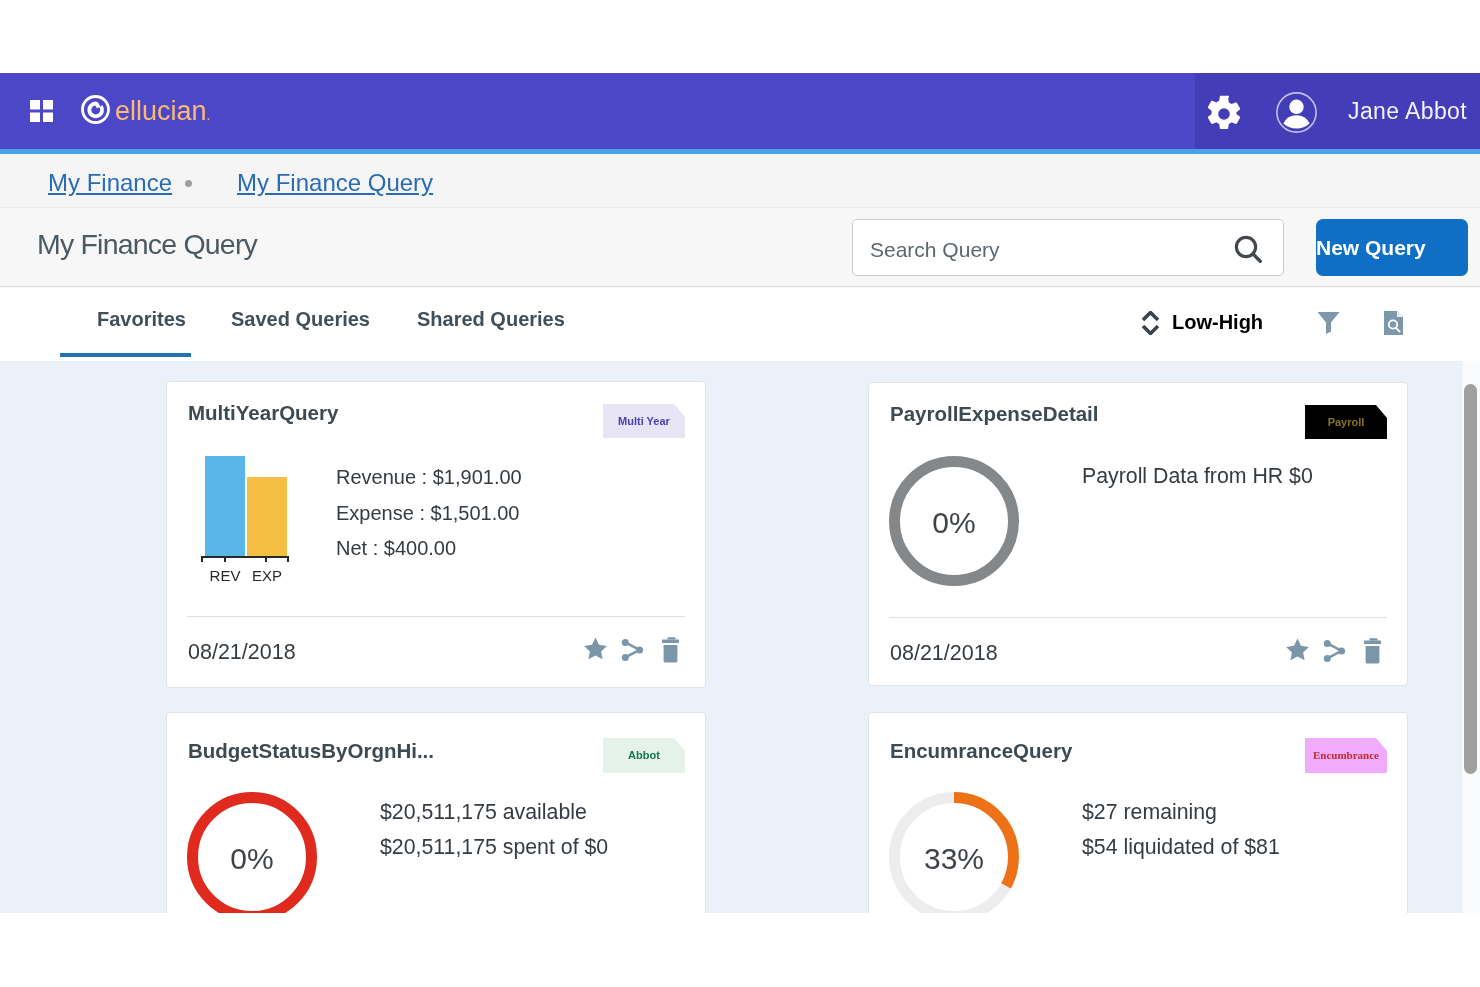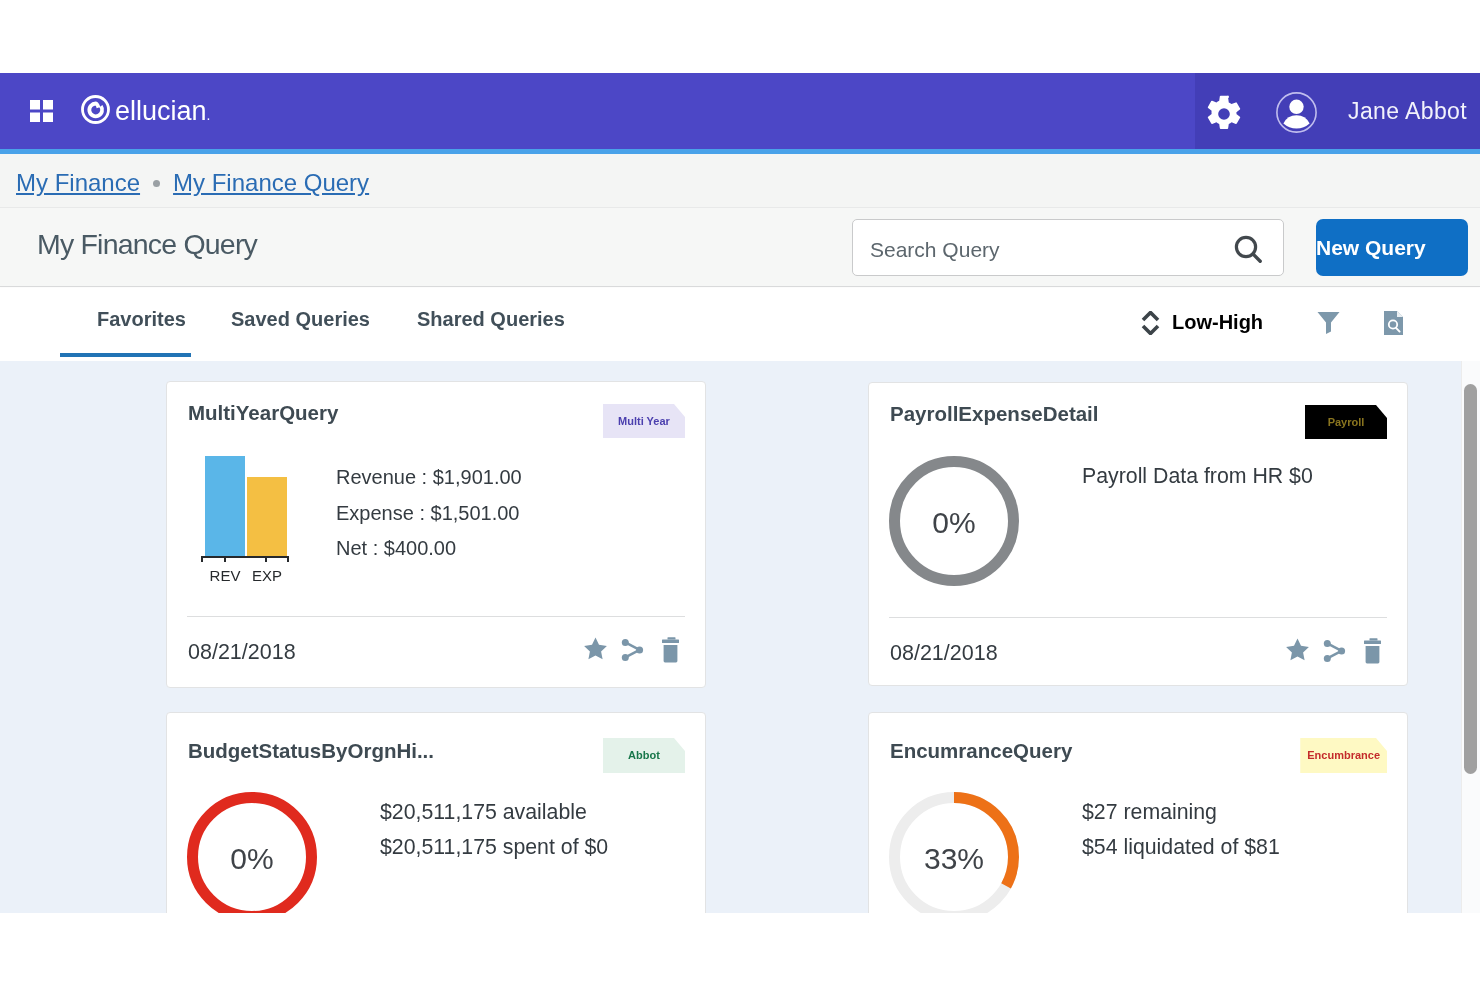--- a/index.html
+++ b/index.html
@@ -8,21 +8,21 @@
 #page { position:relative; width:1480px; height:987px; background:#fff; overflow:hidden; }
 
 
 #hdr { left:0; top:73px; width:1480px; height:76px; background:#4c47c6; }
 #hdr-right { left:1195px; top:0; width:285px; height:76px; background:#433eb7; }
 #jane { left:1348px; top:15px; width:130px; height:46px; line-height:46px; font-size:23px; letter-spacing:0.4px; color:#f2f2fb; }
 #blueline { left:0; top:149px; width:1480px; height:5px; background:#49a2e9; }
 
 
 #crumb { left:0; top:154px; width:1480px; height:54px; background:#f4f5f4; border-bottom:1px solid #e8e9e9; }
-#crumb a { color:#2a6cb4; text-decoration:underline; font-size:24px; }
+#crumb a { color:#2a6cb4; text-decoration:underline; font-size:24px;margin-left:32px; }
 #crumb .dot { display:inline-block; width:7px; height:7px; border-radius:50%; background:#9aa0a4; margin:0 13px 4px 13px; }
 
 
 #titlebar { left:0; top:208px; width:1480px; height:79px; background:#f6f7f6; border-bottom:1px solid #d9dadb; }
 #pagetitle { left:37px; top:22px; font-size:28.5px; color:#4a5a64; letter-spacing:-0.8px; line-height:1; }
 #searchbox { left:852px; top:11px; width:432px; height:57px; background:#fff; border:1px solid #c9cacb; border-radius:5px; }
 #searchbox .ph { position:absolute; left:17px; top:0; line-height:60px; font-size:21px; color:#5c666d; }
 #newquery { left:1307px; top:11px; width:152px; height:57px; background:#0f6fc5; border-radius:7px; color:#fff; font-size:21px; font-weight:700; text-align:left; line-height:57px;margin-left:9px; }
 
 
@@ -35,21 +35,21 @@
 #content { left:0; top:361px; width:1480px; height:552px; background:#ebf1f9; overflow:hidden; }
 .card { position:absolute; width:540px; height:307px; background:#fff; border:1px solid #e2e3e4; border-radius:4px; }
 .cardtitle { position:absolute; left:21px; top:19px; font-size:20.5px; font-weight:700; color:#3e4a52; }
 .ct-b { top:26px; }
 .tag { position:absolute; top:22px; right:20px; height:34px; line-height:34px; padding:0 7px; min-width:82px; text-align:center; font-size:11px; font-weight:700;
   -webkit-clip-path:polygon(0 0, calc(100% - 11px) 0, 100% 13px, 100% 100%, 0 100%);
   clip-path:polygon(0 0, calc(100% - 11px) 0, 100% 13px, 100% 100%, 0 100%); }
 .tag-multi { background:#e7e4f6; color:#4b3fae; }
 .tag-payroll { background:#000000; color:#8a751f; }
 .tag-budget { background:#e4f2ea; color:#17774a; }
-.tag-enc { background:#fef9c3; color:#c42b2b; }
+.tag-enc { background:#f0abfc; color:#c42b2b;font-family:Liberation Serif, serif; }
 .tag-b { top:25px; height:35px; line-height:35px; }
 .cardline { position:absolute; font-size:20px; color:#343b41; }
 .divider { position:absolute; left:20px; right:20px; top:234px; height:1px; background:#ddDEdf; }
 .carddate { position:absolute; left:21px; top:258px; font-size:21.5px; color:#343b41; }
 .cardicons { position:absolute; right:26px; top:255px; }
 
 
 #sb-track { left:1461px; top:361px; width:19px; height:552px; background:#fafbfc; border-left:1px solid #ececec; }
 #sb-thumb { left:1464px; top:384px; width:13px; height:390px; background:#a0a0a0; border-radius:7px; }
 </style>
@@ -64,21 +64,21 @@
       <rect x="0" y="0" width="10" height="9.5" fill="#fff"></rect>
       <rect x="13" y="0" width="10" height="9.5" fill="#fff"></rect>
       <rect x="0" y="12.5" width="10" height="9.5" fill="#fff"></rect>
       <rect x="13" y="12.5" width="10" height="9.5" fill="#fff"></rect>
     </svg>
 
     <svg class="abs" style="left:81px;top:22px;" width="29" height="29" viewBox="0 0 29 29">
       <circle cx="14.5" cy="14.5" r="13" fill="none" stroke="#fff" stroke-width="2.8"></circle>
       <path d="M 17.5 12.6 Q 16.4 8.9 15.0 8.5 A 6.4 6.4 0 1 0 19.9 11.1" fill="none" stroke="#fff" stroke-width="3.8"></path>
     </svg>
-    <div class="abs" style="left:115px;top:20px;width:110px;height:36px;line-height:36px;font-size:27px;color:#ffffff;">ellucian<span style="font-size:14px;">.</span></div>
+    <div class="abs" style="left:115px;top:20px;width:110px;height:36px;line-height:36px;font-size:27px;color:#fdba74;">ellucian<span style="font-size:14px;">.</span></div>
 
     <svg class="abs" style="left:1204px;top:21px;" width="40" height="40" viewBox="0 0 24 24">
       <path fill="#fff" d="M19.43 12.98c.04-.32.07-.64.07-.98s-.03-.66-.07-.98l2.11-1.65a.5.5 0 0 0 .12-.64l-2-3.46a.5.5 0 0 0-.61-.22l-2.49 1a7.03 7.03 0 0 0-1.69-.98l-.38-2.65A.49.49 0 0 0 14 1h-4a.49.49 0 0 0-.49.42l-.38 2.65c-.61.25-1.17.59-1.69.98l-2.49-1a.5.5 0 0 0-.61.22l-2 3.46a.5.5 0 0 0 .12.64l2.11 1.65c-.04.32-.07.65-.07.98s.03.66.07.98l-2.11 1.65a.5.5 0 0 0-.12.64l2 3.46c.12.22.39.3.61.22l2.49-1c.52.39 1.08.73 1.69.98l.38 2.65c.04.24.24.42.49.42h4c.25 0 .45-.18.49-.42l.38-2.65a6.9 6.9 0 0 0 1.69-.98l2.49 1c.22.08.49 0 .61-.22l2-3.46a.5.5 0 0 0-.12-.64l-2.11-1.65zM12 15.5A3.5 3.5 0 1 1 12 8.5a3.5 3.5 0 0 1 0 7z"></path>
     </svg>
 
     <svg class="abs" style="left:1276px;top:19px;" width="41" height="41" viewBox="0 0 41 41">
       <circle cx="20.5" cy="20.5" r="19.6" fill="none" stroke="#c0bdee" stroke-width="1.6"></circle>
       <circle cx="20.5" cy="14.8" r="7.2" fill="#fff"></circle>
       <path d="M 7.4 31.4 A 14.6 14.6 0 0 1 33.6 31.4 A 19.6 19.6 0 0 1 7.4 31.4 Z" fill="#fff"></path>
     </svg>

